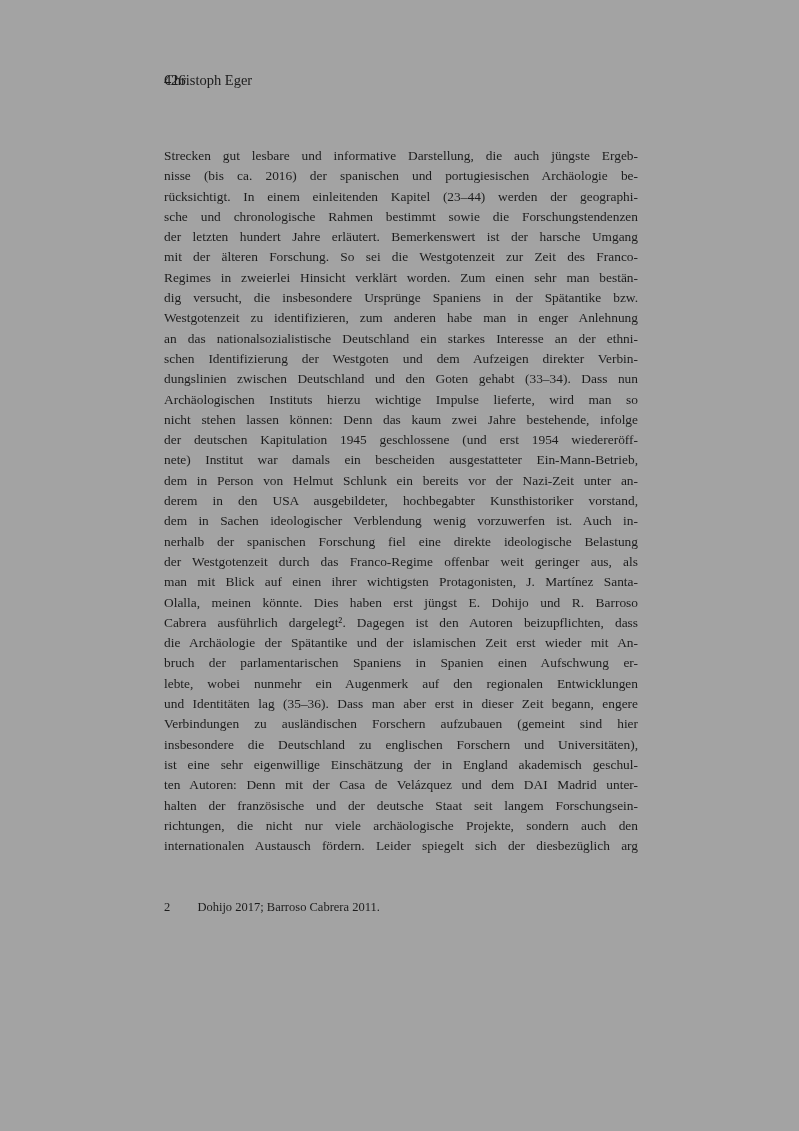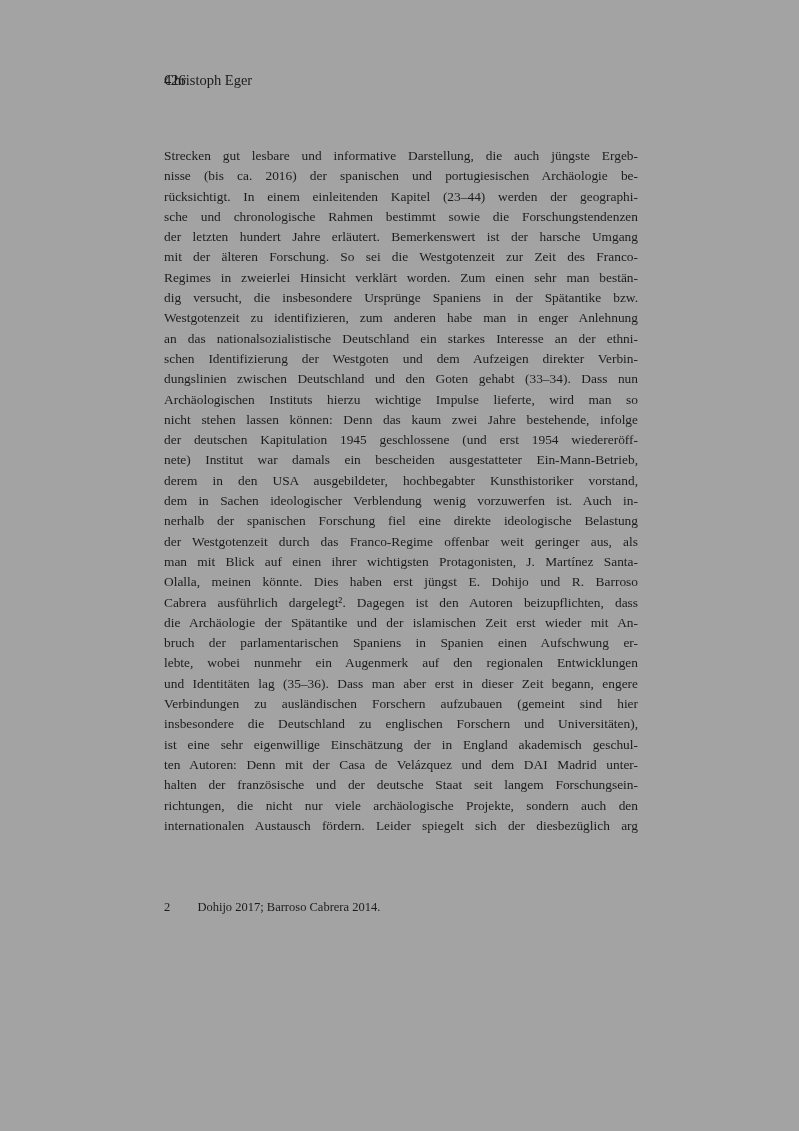--- a/index.html
+++ b/index.html
@@ -80,20 +80,21 @@
       <div class="body-line">Regimes in zweierlei Hinsicht verklärt worden. Zum einen sehr man bestän-</div>
       <div class="body-line">dig versucht, die insbesondere Ursprünge Spaniens in der Spätantike bzw.</div>
       <div class="body-line">Westgotenzeit zu identifizieren, zum anderen habe man in enger Anlehnung</div>
       <div class="body-line">an das nationalsozialistische Deutschland ein starkes Interesse an der ethni-</div>
       <div class="body-line">schen Identifizierung der Westgoten und dem Aufzeigen direkter Verbin-</div>
       <div class="body-line">dungslinien zwischen Deutschland und den Goten gehabt (33–34). Dass nun</div>
       <div class="body-line">Archäologischen Instituts hierzu wichtige Impulse lieferte, wird man so</div>
       <div class="body-line">nicht stehen lassen können: Denn das kaum zwei Jahre bestehende, infolge</div>
       <div class="body-line">der deutschen Kapitulation 1945 geschlossene (und erst 1954 wiedereröff-</div>
       <div class="body-line">nete) Institut war damals ein bescheiden ausgestatteter Ein-Mann-Betrieb,</div>
+      <div class="body-line">dem in Person von Helmut Schlunk ein bereits vor der Nazi-Zeit unter an-</div>
       <div class="body-line">derem in den USA ausgebildeter, hochbegabter Kunsthistoriker vorstand,</div>
       <div class="body-line">dem in Sachen ideologischer Verblendung wenig vorzuwerfen ist. Auch in-</div>
       <div class="body-line">nerhalb der spanischen Forschung fiel eine direkte ideologische Belastung</div>
       <div class="body-line">der Westgotenzeit durch das Franco-Regime offenbar weit geringer aus, als</div>
       <div class="body-line">man mit Blick auf einen ihrer wichtigsten Protagonisten, J. Martínez Santa-</div>
       <div class="body-line">Olalla, meinen könnte. Dies haben erst jüngst E. Dohijo und R. Barroso</div>
       <div class="body-line">Cabrera ausführlich dargelegt². Dagegen ist den Autoren beizupflichten, dass</div>
       <div class="body-line">die Archäologie der Spätantike und der islamischen Zeit erst wieder mit An-</div>
       <div class="body-line">bruch der parlamentarischen Spaniens in Spanien einen Aufschwung er-</div>
       <div class="body-line">lebte, wobei nunmehr ein Augenmerk auf den regionalen Entwicklungen</div>
@@ -102,16 +103,16 @@
       <div class="body-line">insbesondere die Deutschland zu englischen Forschern und Universitäten),</div>
       <div class="body-line">ist eine sehr eigenwillige Einschätzung der in England akademisch geschul-</div>
       <div class="body-line">ten Autoren: Denn mit der Casa de Velázquez und dem DAI Madrid unter-</div>
       <div class="body-line">halten der französische und der deutsche Staat seit langem Forschungsein-</div>
       <div class="body-line">richtungen, die nicht nur viele archäologische Projekte, sondern auch den</div>
       <div class="body-line">internationalen Austausch fördern. Leider spiegelt sich der diesbezüglich arg</div>
   </main>
 
   <div class="footnote">
     <span class="fn-marker">2</span>
-    <span class="fn-text">Dohijo 2017; Barroso Cabrera 2014.</span>
+    <span class="fn-text">Dohijo 2017; Barroso Cabrera 2011.</span>
   </div>
 
 </div>
 
 </body></html>

